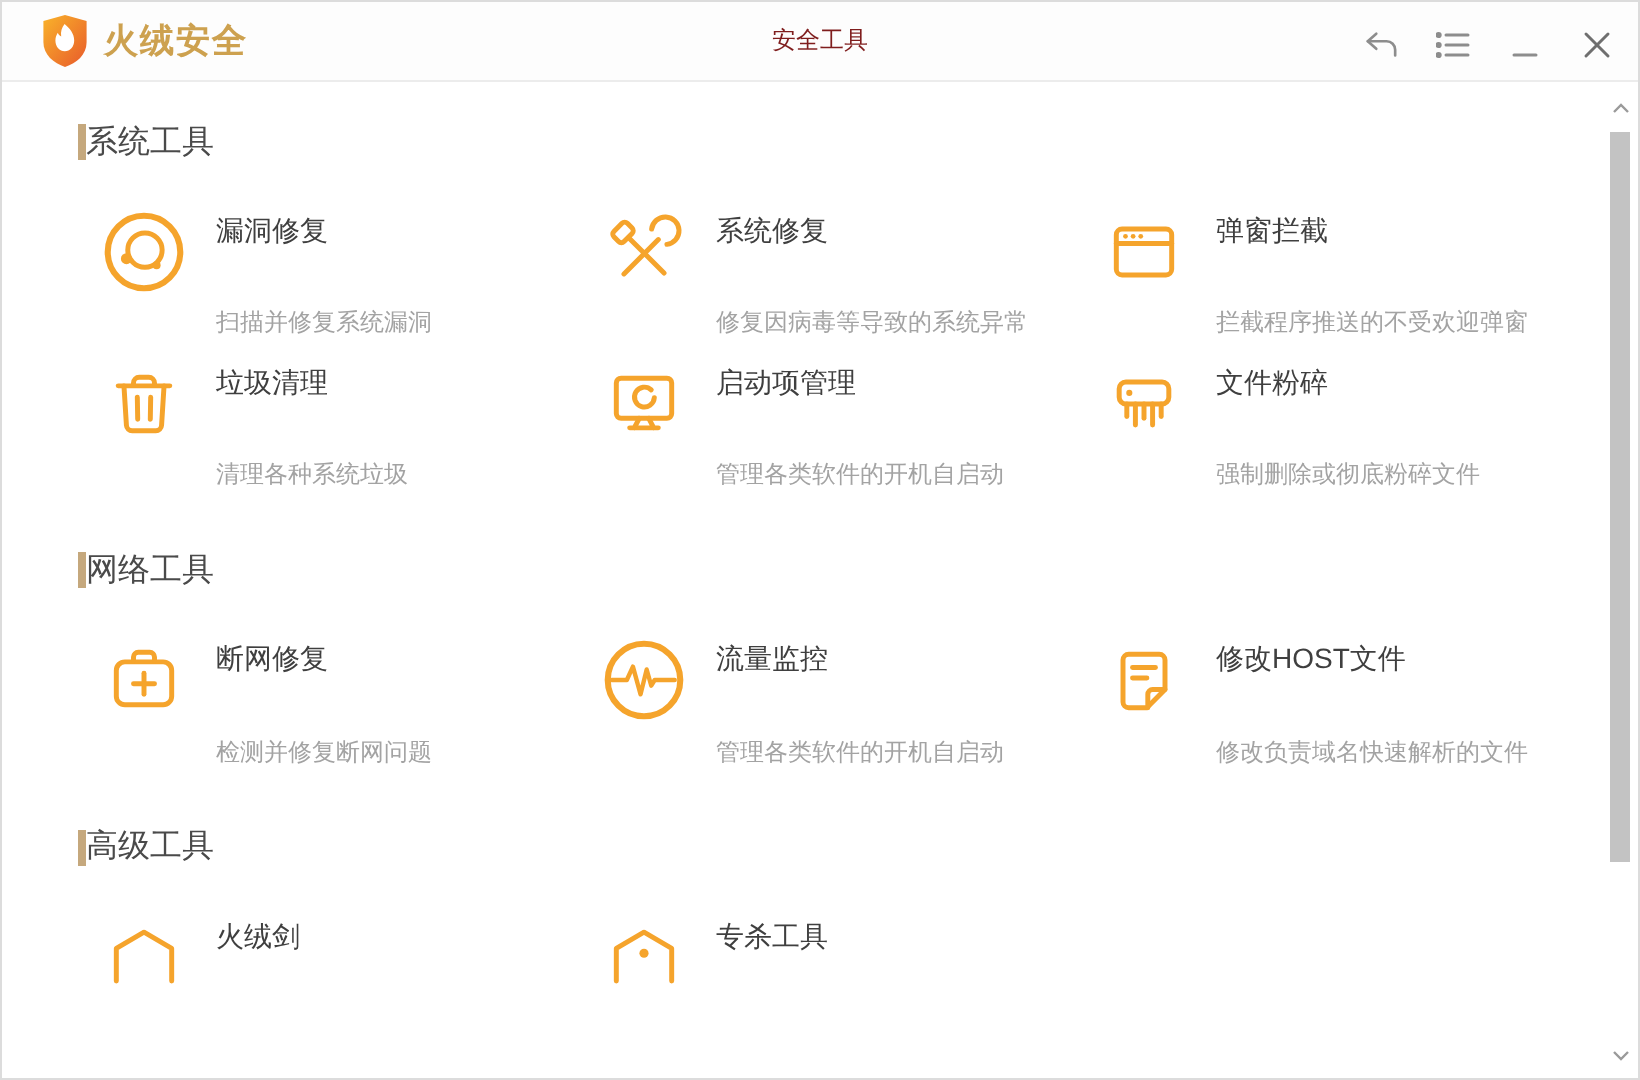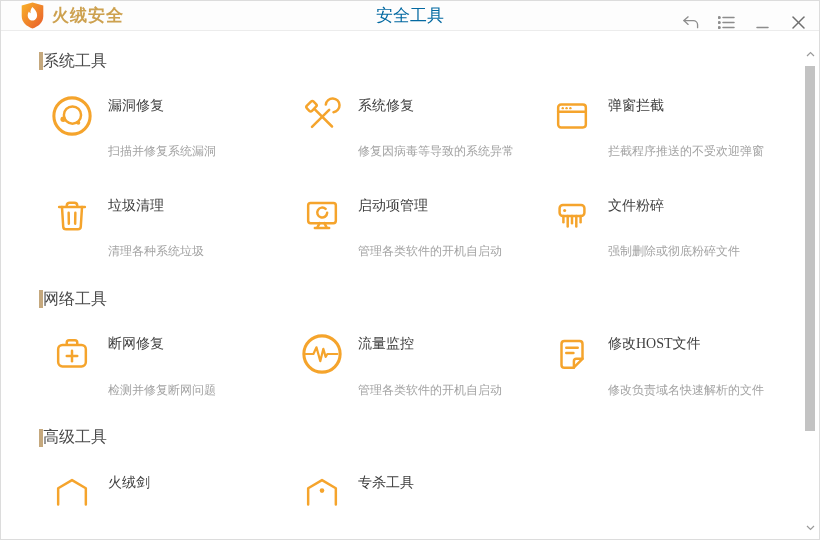--- a/index.html
+++ b/index.html
@@ -2,41 +2,41 @@
 <html><head>
 <meta charset="utf-8">
 <style>
   * { margin:0; padding:0; box-sizing:border-box; }
   html,body { width:820px; height:540px; overflow:hidden; background:#fff;
     font-family:"Liberation Sans","DejaVu Sans",sans-serif; }
   .window { position:relative; width:820px; height:540px; background:#ffffff;
     border:1px solid #dcdcdc; overflow:hidden; }
 
   
-  .titlebar { position:relative; height:30px; background:#fdfdfd;
+  .titlebar { position:relative; height:40px; background:#fdfdfd;
     border-bottom:1px solid #ececec; display:flex; align-items:center; }
   .brand { display:flex; align-items:center; gap:8px; margin-left:20px; }
   .brand-logo { width:23px; height:27px; display:block; }
   .brand-name { font-size:17px; font-weight:bold; color:#CDA14F; letter-spacing:1px; }
   .page-title { position:absolute; left:0; right:0; text-align:center;
-    font-size:17px; color:#0369a1; pointer-events:none; }
+    font-size:12px; color:#7f1d1d; pointer-events:none; }
   .controls { position:absolute; right:12px; top:0; height:42px;
     display:flex; align-items:center; gap:19px; }
   .ctl { width:17px; height:17px; display:flex; align-items:center;
     justify-content:center; cursor:pointer; }
   .ctl svg { display:block; }
 
   
   .content { padding:19px 26px 0 38px; }
   .section { margin-bottom:0; }
   .sec-head { display:flex; align-items:center; height:22px; }
   .sec-bar { width:4px; height:18px; background:#C5A87D; }
   .sec-title { font-size:16px; color:#4a4a4a; }
   .grid { display:grid; grid-template-columns:250px 250px 260px;
-    row-gap:36px; margin:23px 0 30px 12px;font-family:Liberation Serif, serif; }
+    row-gap:12px; margin:23px 0 30px 12px; }
   .tool { display:flex; column-gap:15px; align-items:flex-start; cursor:pointer; }
   .ticon { width:42px; height:42px; flex:none; }
   .ttitle { font-size:14px; color:#3f3f3f; margin:3px 0 8px; line-height:1.1; }
   .tdesc { font-size:12px; color:#a3a3a3; line-height:1.1;margin-top:32px; }
 
   
   .scrollbar { position:absolute; top:43px; right:1px; bottom:1px; width:15px;
     background:#fff; display:flex; flex-direction:column; align-items:center; }
   .sb-arrow { height:20px; display:flex; align-items:center; justify-content:center;
     cursor:pointer; color:#9a9a9a; }

